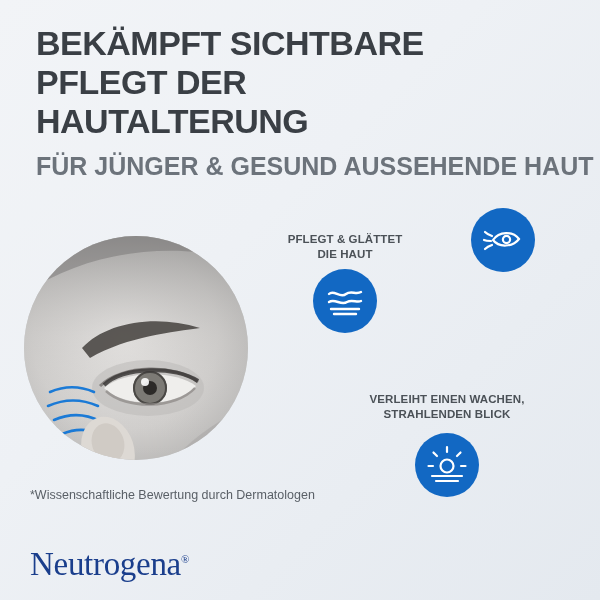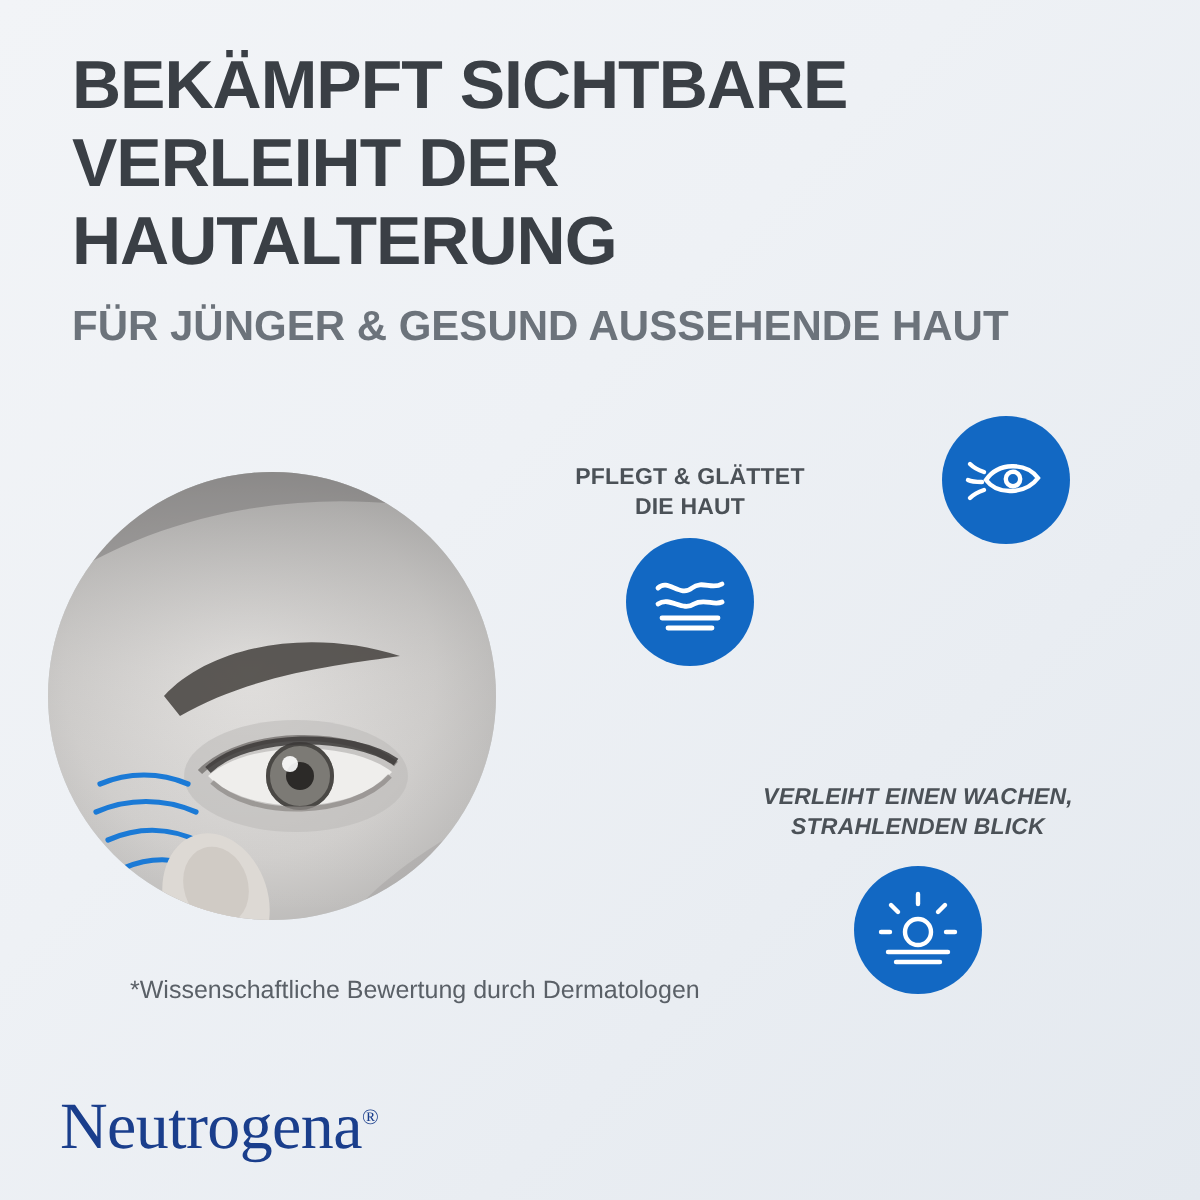--- a/index.html
+++ b/index.html
@@ -32,21 +32,21 @@
     line-height: 39px;
     letter-spacing: -0.5px;
   }
   .headline div { white-space: nowrap; }
   .subhead {
     position: absolute;
     left: 36px;
     top: 152px;
     width: 540px;
     color: #6c737b;
-    font-size: 21px;
+    font-size: 25px;
     font-weight: bold;
     letter-spacing: 0px;
     white-space: nowrap;
   }
 
   
   .photo-wrap {
     position: absolute;
     left: 24px;
     top: 236px;
@@ -75,34 +75,33 @@
     border-radius: 50%;
     background: #1268c3;
     margin: 8px auto 0 auto;
     display: flex;
     align-items: center;
     justify-content: center;
   }
 
   #feat-smooth  { left: 276px; top: 200px; width: 138px; }
   #feat-lines   { left: 424px; top: 200px; width: 158px; }
-  #feat-bright  { left: 364px; top: 360px; width: 190px; font-style: italic; }
+  #feat-bright  { left: 352px; top: 360px; width: 190px; }
   #feat-bright .cap { text-align: center; }
   #feat-bright .icon-circle { margin-top: 12px; }
 
   
   .footnote {
     position: absolute;
     left: 30px;
     top: 487px;
     width: 420px;
     color: #5a6067;
     font-size: 12.5px;
     line-height: 17px;
-    margin-left: 35px;
   }
   .brand {
     position: absolute;
     left: 30px;
     top: 546px;
     color: #1a3e8c;
     font-family: "Liberation Serif", serif;
     font-size: 33px;
     letter-spacing: -0.3px;
     font-weight: normal;
@@ -112,21 +111,21 @@
     vertical-align: super;
   }
 </style>
 </head>
 <body>
 
 <div id="ad">
 
   <div class="headline">
     <div>BEKÄMPFT SICHTBARE</div>
-    <div>VERLEIHT DER</div>
+    <div>PFLEGT DER</div>
     <div>HAUTALTERUNG</div>
   </div>
   <div class="subhead">FÜR JÜNGER &amp; GESUND AUSSEHENDE HAUT</div>
 
   <div class="photo-wrap">
     <svg class="photo-svg" width="224" height="224" viewBox="0 0 224 224">
       <defs>
         <radialGradient id="skin" cx="45%" cy="45%" r="75%">
           <stop offset="0%" stop-color="#e6e4e2"></stop>
           <stop offset="55%" stop-color="#cfcdcb"></stop>

